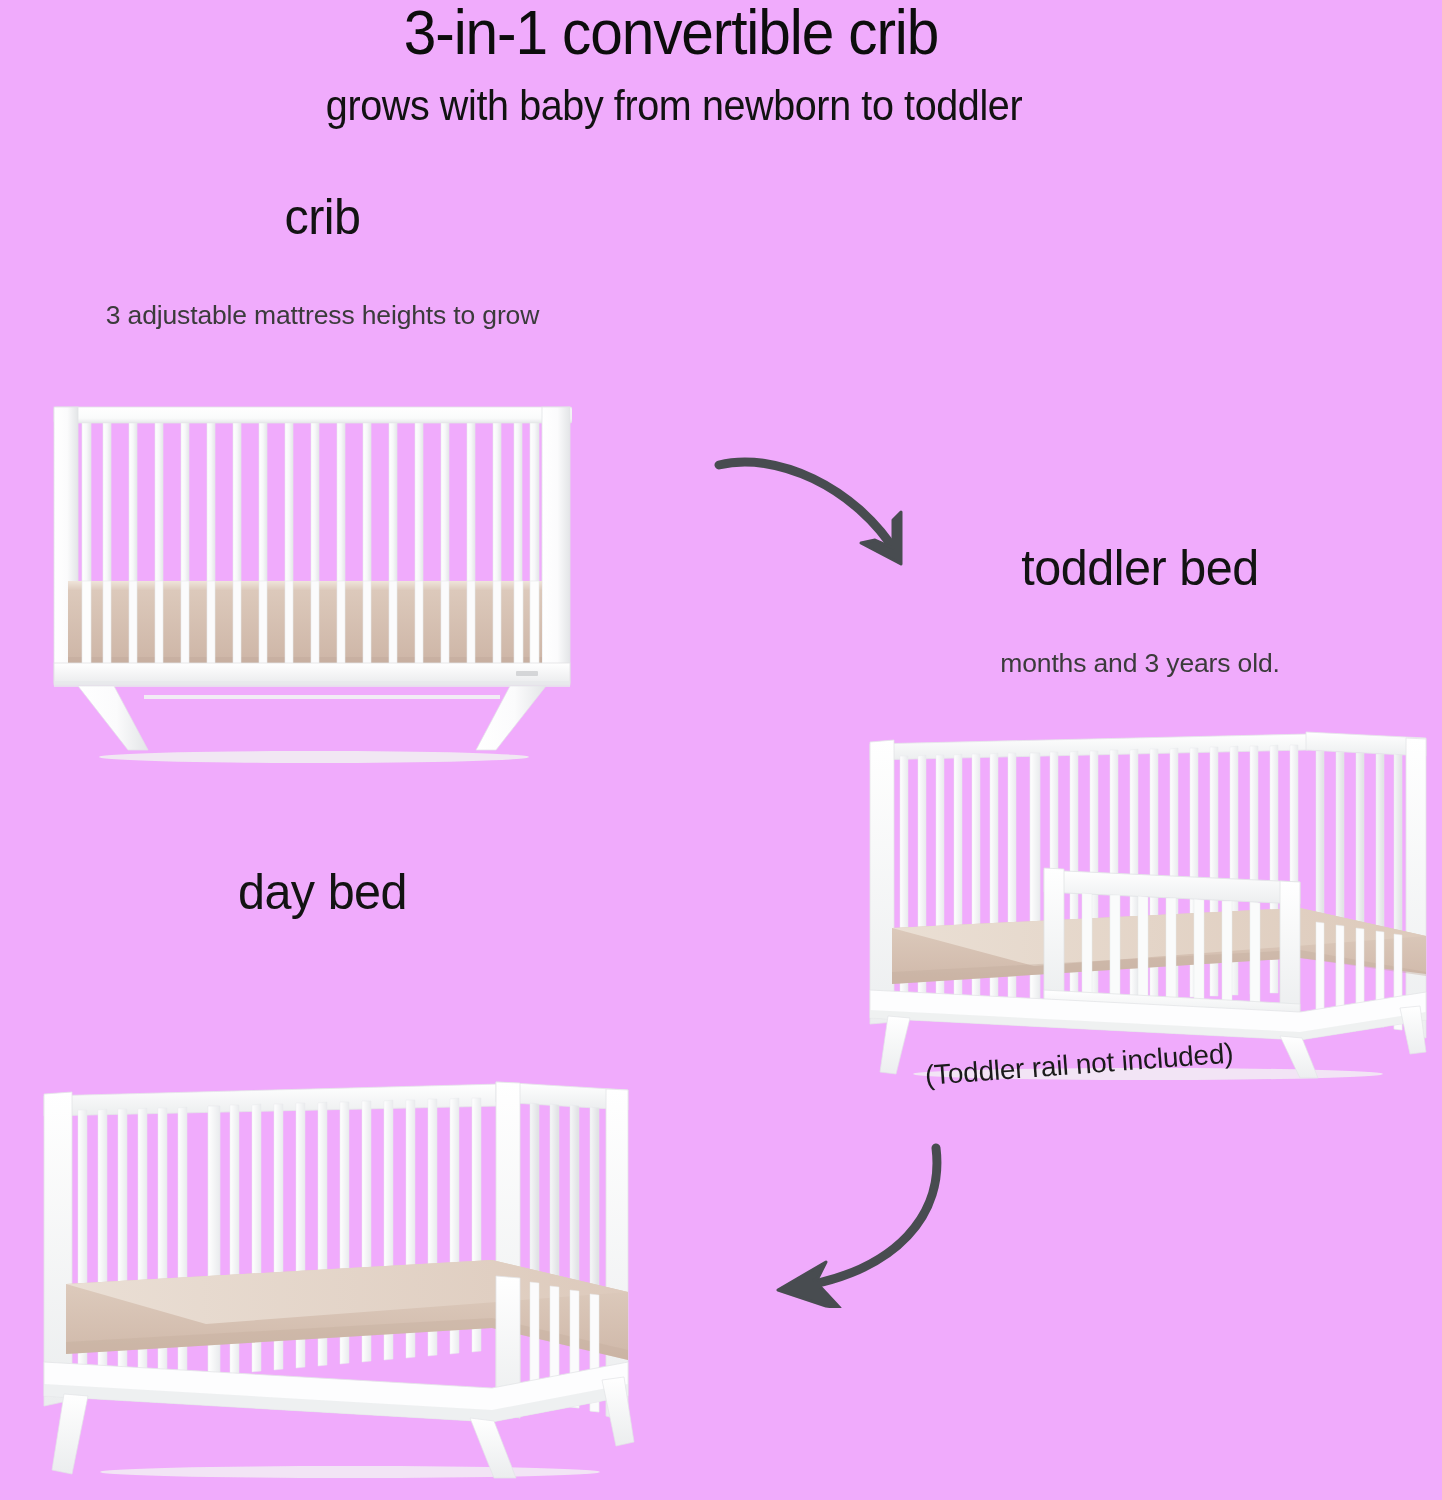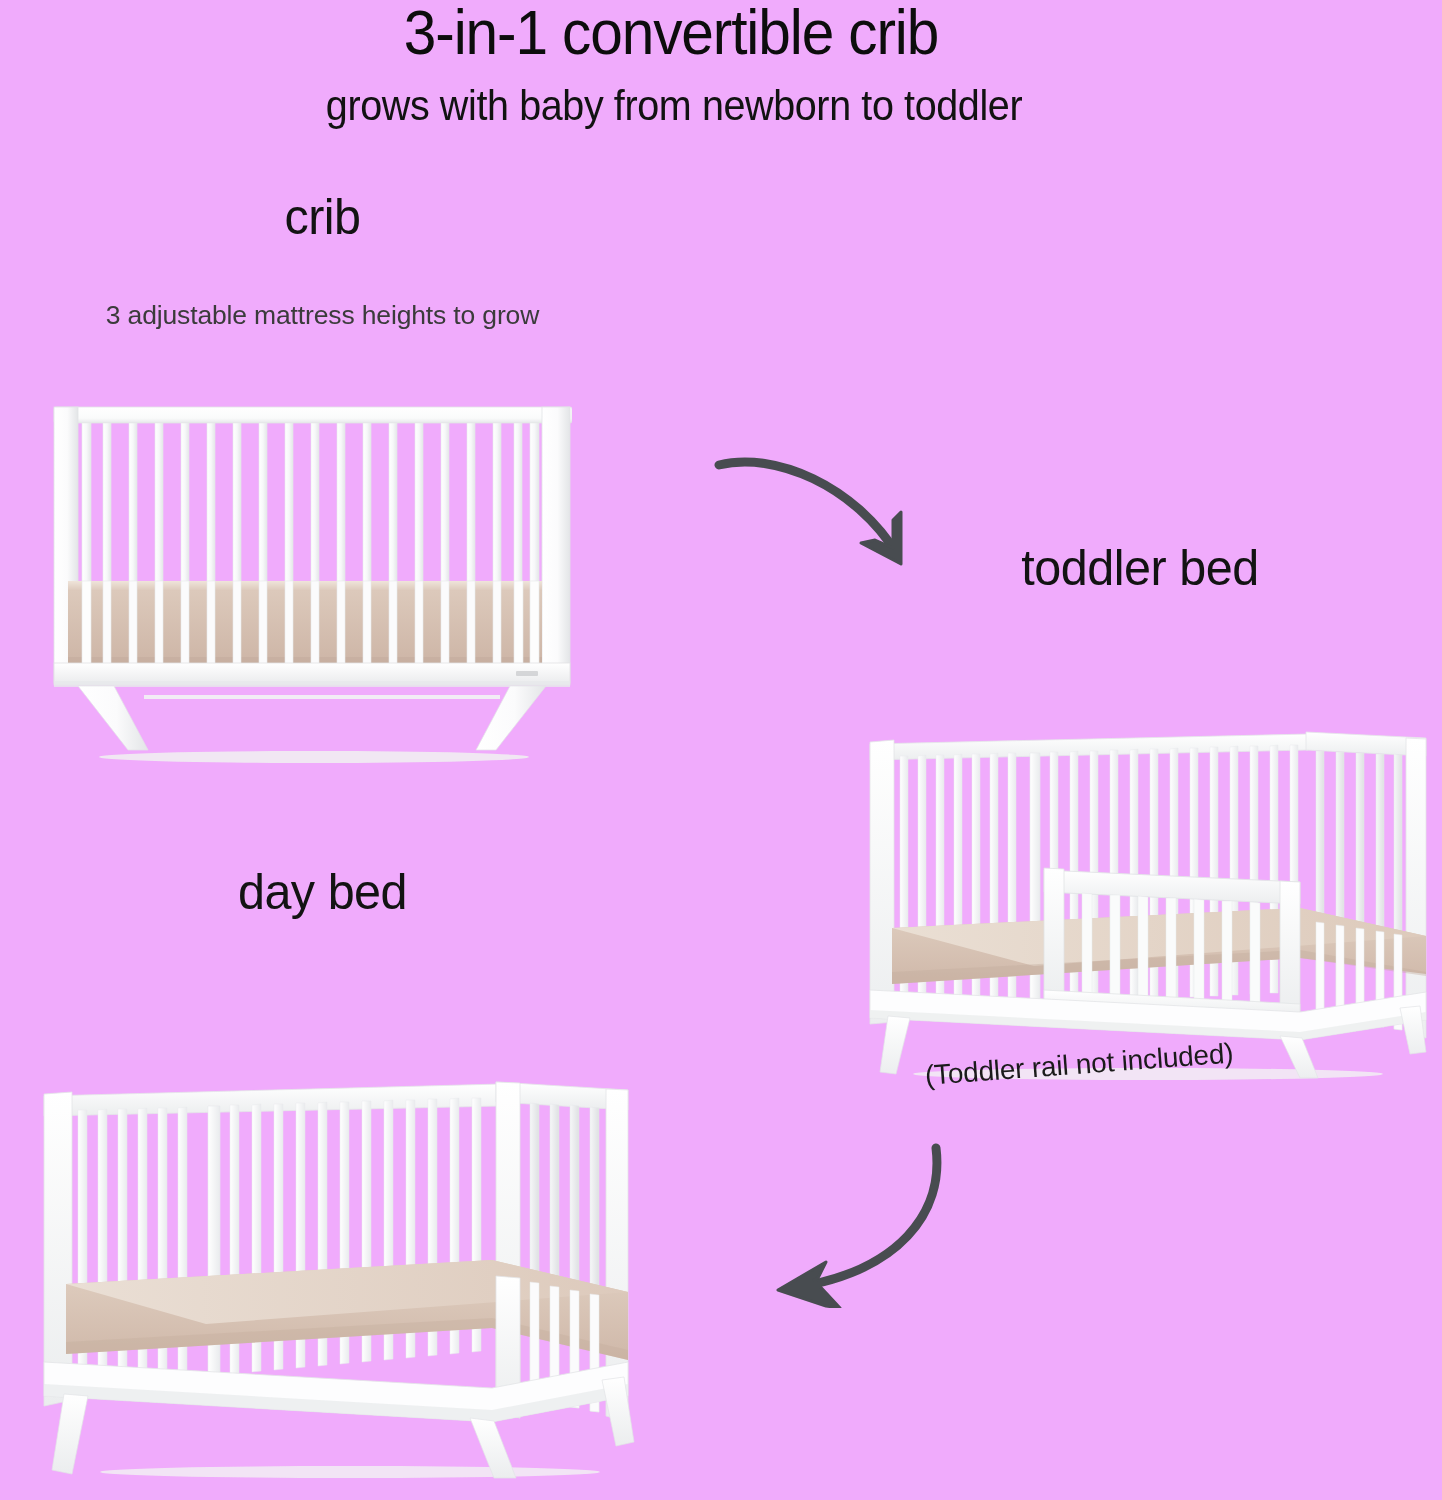--- a/index.html
+++ b/index.html
@@ -171,20 +171,21 @@
   <div class="arrow" style="left:705px; top:442px;">
     <svg width="230" height="140" viewBox="0 0 230 140" xmlns="http://www.w3.org/2000/svg">
       <path d="M14 23 C70 9 150 44 192 112" fill="none" stroke="#484c50" stroke-width="9" stroke-linecap="round"></path>
       <path d="M196 122 L156 101 L170 98 L188 106 L188 78 L196 70 Z" fill="#484c50" stroke="#484c50" stroke-width="3" stroke-linejoin="round"></path>
     </svg>
   </div>
 
   <div class="sec-heading" style="left:840px; top:541px; width:600px;">toddler bed</div>
 
   <div class="sec-body" style="left:840px; top:644px; width:600px;">
+    <div>months and 3 years old.</div>
   </div>
 
   <div class="illus" style="left:848px; top:722px;">
     <svg width="585" height="360" viewBox="0 0 585 360" xmlns="http://www.w3.org/2000/svg">
       <defs>
         <linearGradient id="mTopT" x1="0" y1="0" x2="1" y2="0">
           <stop offset="0" stop-color="#eadfd4"></stop>
             <stop offset="1" stop-color="#ddcabb"></stop>
         </linearGradient>
         <linearGradient id="mSideT" x1="0" y1="0" x2="0" y2="1">

